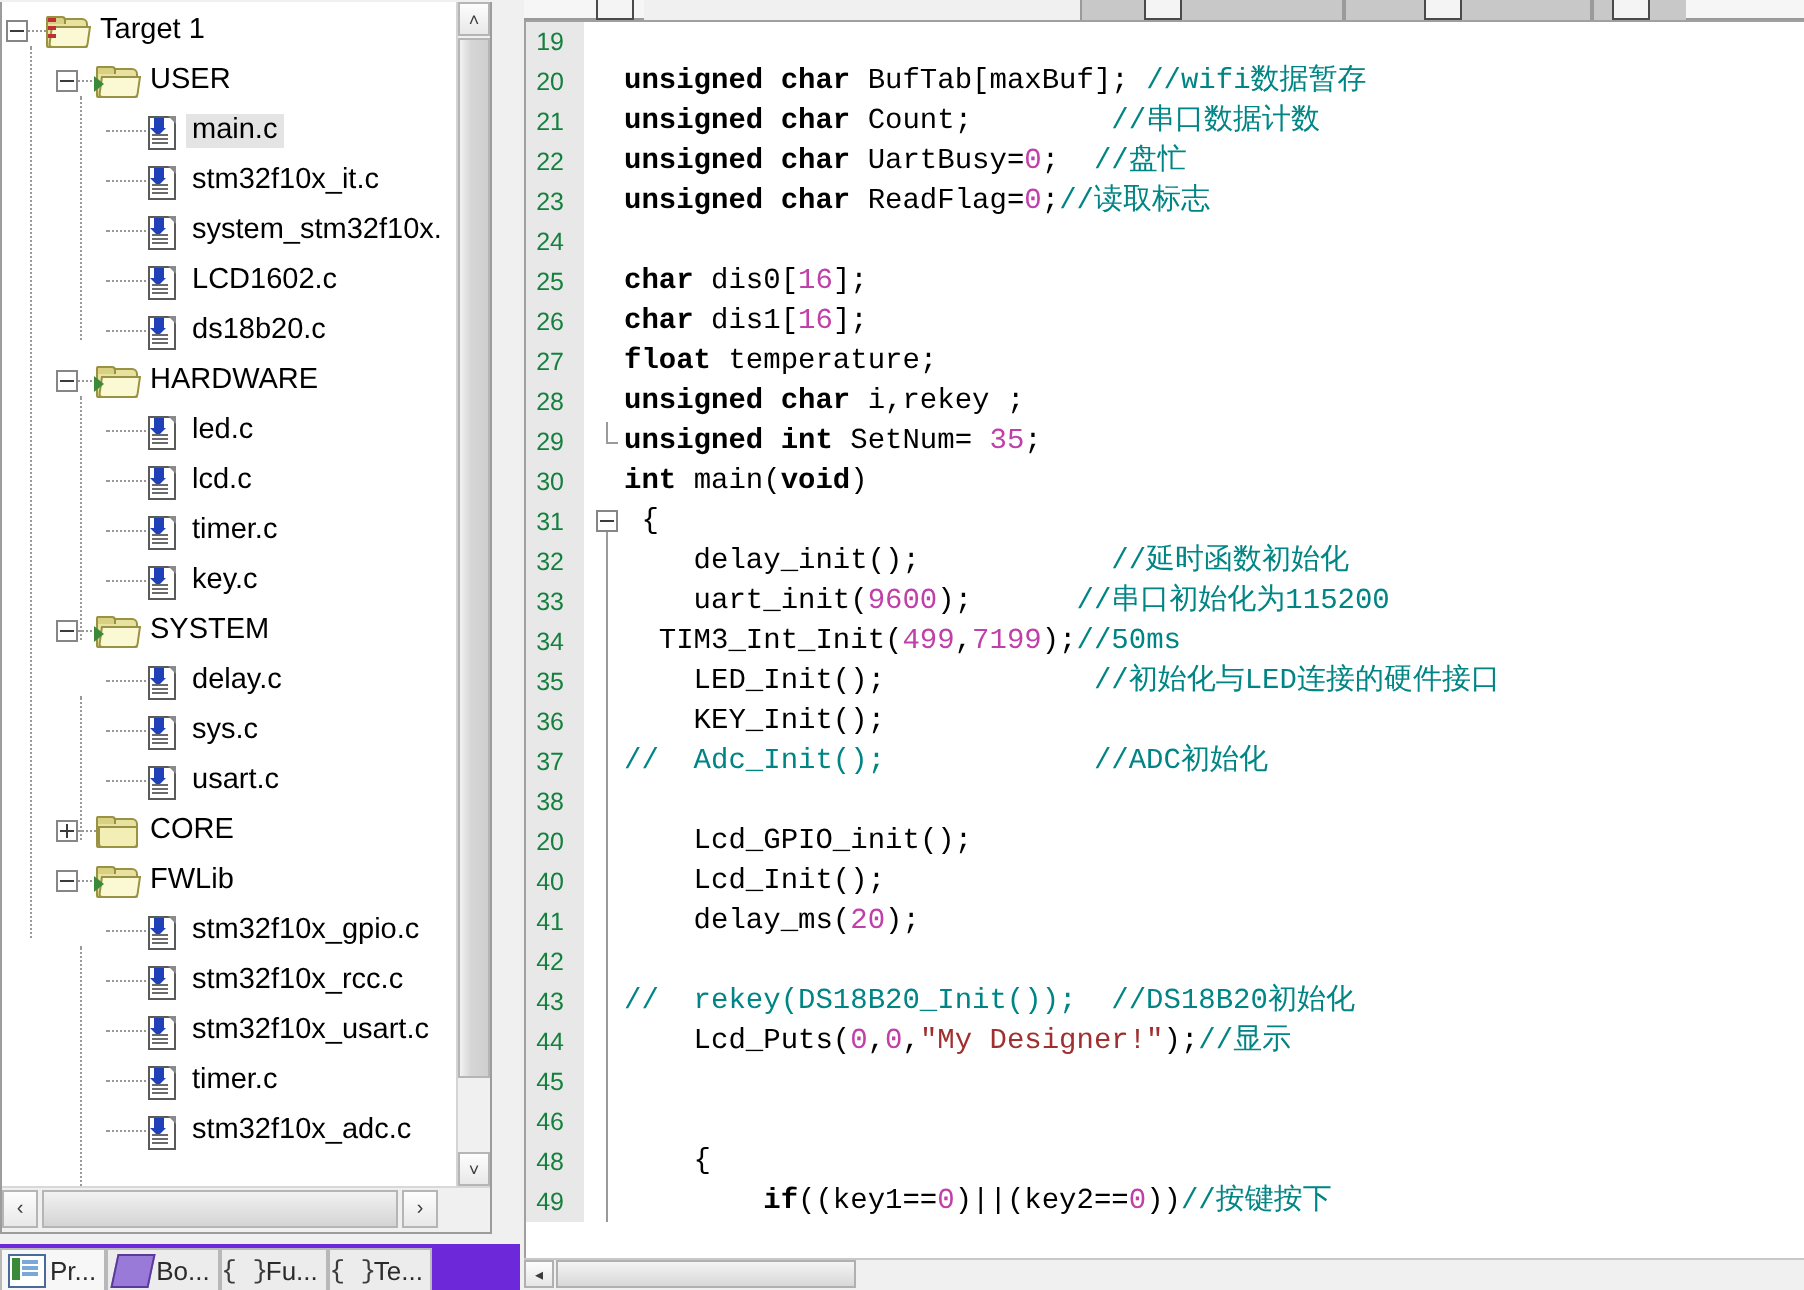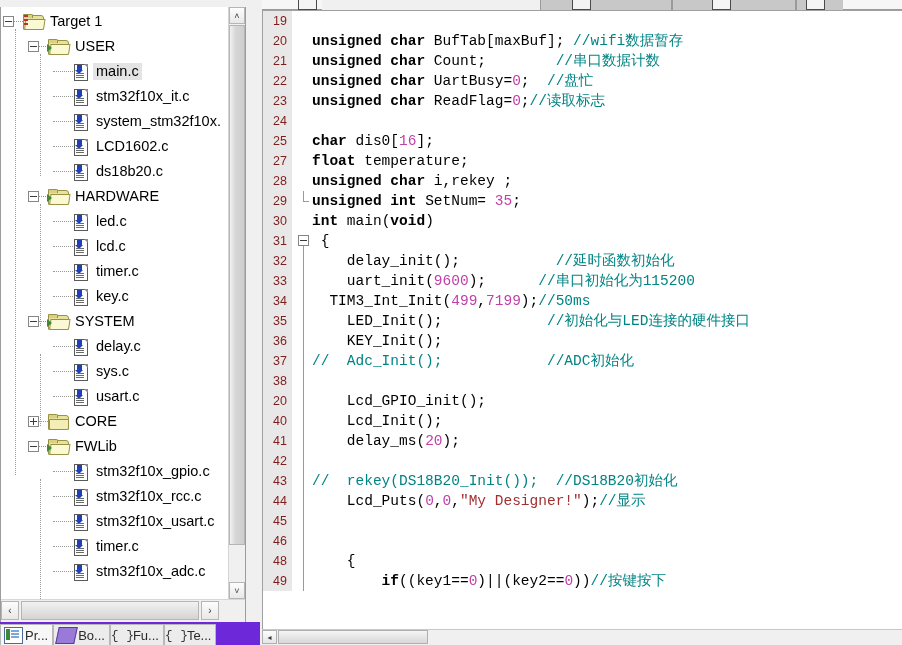--- a/index.html
+++ b/index.html
@@ -35,21 +35,21 @@
     background: #f4f4f4;
   }
   #toolbar-strip .tb-white {
     position: absolute; top: -12px; height: 21px;
     background: #f6f6f6;
     border-bottom: 1px solid #9a9a9a;
   }
 
   
   #project-panel {
-    position: absolute; left: 0; top: 7px;
+    position: absolute; left: 0; top: 1px;
     width: 246px; height: 616px;
     background: #ffffff;
     border: 1px solid #9c9c9c;
     border-top: none;
     box-sizing: border-box;
     overflow: hidden;
   }
   #tree {
     position: absolute; left: 0; top: 0;
     width: 230px; height: 592px;
@@ -312,24 +312,24 @@
     white-space: pre;
     font-family: "Liberation Mono", "DejaVu Sans Mono", monospace;
     font-size: 14.5px;
     color: #000000;
   }
   .gutter {
     position: absolute; left: 0; top: 0;
     width: 29px;
     height: 20px;
     text-align: right;
-    padding-right: 5px;
+    padding-right: 10px;
     box-sizing: border-box;
     background: #e8e8e8;
-    color: #7f1d1d;
+    color: #15803d;
     font-family: "Liberation Sans", sans-serif;
     font-size: 12.5px;
     line-height: 20px;
   }
   .foldcol {
     position: absolute; left: 33px; top: 0;
     width: 16px; height: 20px;
   }
   .code-text {
     position: absolute; left: 49px; top: 0;
@@ -737,20 +737,21 @@
 
   <div id="editor">
     <div id="code-area">
         <div class="cline"><div class="gutter">19</div><div class="foldcol"></div><div class="code-text"></div></div>
         <div class="cline"><div class="gutter">20</div><div class="foldcol"></div><div class="code-text"><span class="kw">unsigned char </span><span class="id">BufTab</span><span class="pun">[</span><span class="id">maxBuf</span><span class="pun">]; </span><span class="cmt">//wifi数据暂存</span></div></div>
         <div class="cline"><div class="gutter">21</div><div class="foldcol"></div><div class="code-text"><span class="kw">unsigned char </span><span class="id">Count;        </span><span class="cmt">//串口数据计数</span></div></div>
         <div class="cline"><div class="gutter">22</div><div class="foldcol"></div><div class="code-text"><span class="kw">unsigned char </span><span class="id">UartBusy=</span><span class="num">0</span><span class="pun">;  </span><span class="cmt">//盘忙</span></div></div>
         <div class="cline"><div class="gutter">23</div><div class="foldcol"></div><div class="code-text"><span class="kw">unsigned char </span><span class="id">ReadFlag=</span><span class="num">0</span><span class="pun">;</span><span class="cmt">//读取标志</span></div></div>
         <div class="cline"><div class="gutter">24</div><div class="foldcol"></div><div class="code-text"></div></div>
         <div class="cline"><div class="gutter">25</div><div class="foldcol"></div><div class="code-text"><span class="kw">char </span><span class="id">dis0</span><span class="pun">[</span><span class="num">16</span><span class="pun">];</span></div></div>
+        <div class="cline"><div class="gutter">26</div><div class="foldcol"></div><div class="code-text"><span class="kw">char </span><span class="id">dis1</span><span class="pun">[</span><span class="num">16</span><span class="pun">];</span></div></div>
         <div class="cline"><div class="gutter">27</div><div class="foldcol"></div><div class="code-text"><span class="kw">float </span><span class="id">temperature;</span></div></div>
         <div class="cline"><div class="gutter">28</div><div class="foldcol"></div><div class="code-text"><span class="kw">unsigned char </span><span class="id">i,rekey ;</span></div></div>
         <div class="cline"><div class="gutter">29</div><div class="foldcol"><div class="fold-end"></div></div><div class="code-text"><span class="kw">unsigned int </span><span class="id">SetNum= </span><span class="num">35</span><span class="pun">;</span></div></div>
         <div class="cline"><div class="gutter">30</div><div class="foldcol"></div><div class="code-text"><span class="kw">int </span><span class="id">main</span><span class="pun">(</span><span class="kw">void</span><span class="pun">)</span></div></div>
         <div class="cline"><div class="gutter">31</div><div class="foldcol"><div class="fold-box"></div><div class="fold-half-top"></div></div><div class="code-text"><span class="pun"> {</span></div></div>
         <div class="cline"><div class="gutter">32</div><div class="foldcol"><div class="fold-line"></div></div><div class="code-text"><span class="id">    delay_init</span><span class="pun">();           </span><span class="cmt">//延时函数初始化</span></div></div>
         <div class="cline"><div class="gutter">33</div><div class="foldcol"><div class="fold-line"></div></div><div class="code-text"><span class="id">    uart_init</span><span class="pun">(</span><span class="num">9600</span><span class="pun">);      </span><span class="cmt">//串口初始化为115200</span></div></div>
         <div class="cline"><div class="gutter">34</div><div class="foldcol"><div class="fold-line"></div></div><div class="code-text"><span class="id">  TIM3_Int_Init</span><span class="pun">(</span><span class="num">499</span><span class="pun">,</span><span class="num">7199</span><span class="pun">);</span><span class="cmt">//50ms</span></div></div>
         <div class="cline"><div class="gutter">35</div><div class="foldcol"><div class="fold-line"></div></div><div class="code-text"><span class="id">    LED_Init</span><span class="pun">();            </span><span class="cmt">//初始化与LED连接的硬件接口</span></div></div>
         <div class="cline"><div class="gutter">36</div><div class="foldcol"><div class="fold-line"></div></div><div class="code-text"><span class="id">    KEY_Init</span><span class="pun">();</span></div></div>

